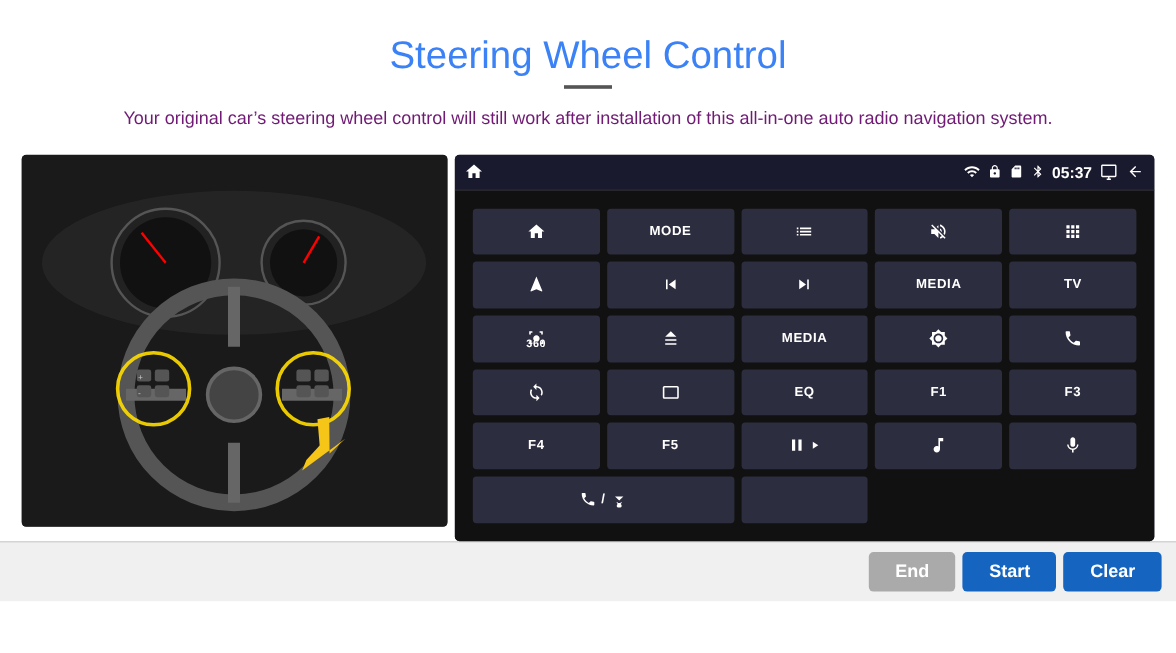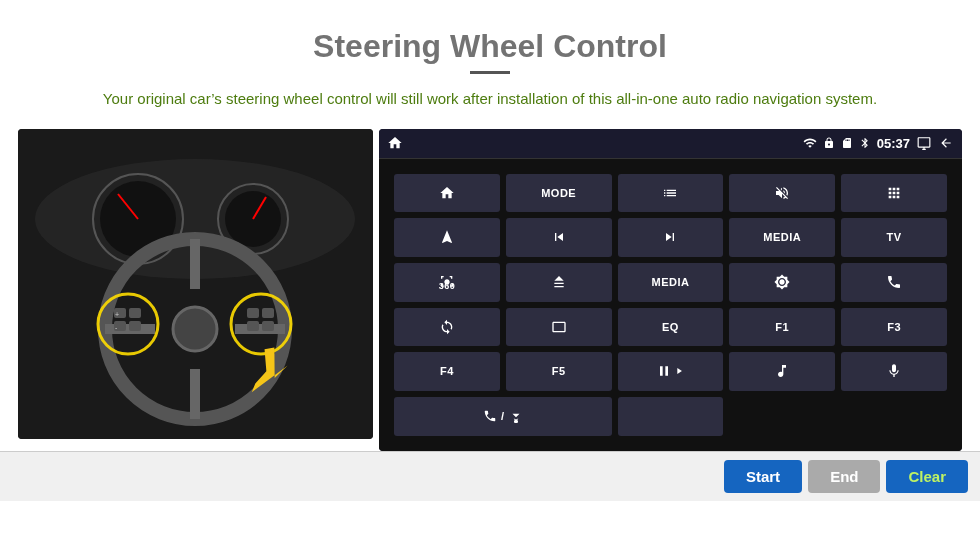--- a/index.html
+++ b/index.html
@@ -7,37 +7,37 @@
       width: 980px;
       height: 544px;
       background: #fff;
       font-family: Arial, sans-serif;
       overflow: hidden;
     }
 
     .page-title {
       text-align: center;
       font-size: 32px;
-      font-weight: bold;
-      color: #737373;
+      font-weight: normal;
+      color: #3b82f6;
       padding-top: 28px;
       padding-bottom: 6px;
     }
 
     .title-divider {
       width: 40px;
       height: 3px;
       background: #555;
       margin: 0 auto 14px auto;
     }
 
     .subtitle {
       text-align: center;
       font-size: 15px;
-      color: #4d7c0f;
+      color: #701a75;
       line-height: 1.5;
       padding: 0 60px 18px;
     }
 
     .content-area {
       display: flex;
       flex-direction: row;
       padding: 0 18px 0 18px;
       gap: 0;
       height: 322px;
@@ -122,21 +122,21 @@
       padding: 8px 22px;
       border: none;
       border-radius: 4px;
       font-size: 15px;
       font-weight: bold;
       cursor: pointer;
     }
 
     .btn-start { background: #1565c0; color: #fff; }
     .btn-end { background: #aaa; color: #fff; }
-    .btn-clear { background: #1565c0; color: #bef264; }
+    .btn-clear { background: #1565c0; color: #ffffff; }
 
     
     .car-svg-area {
       width: 100%;
       height: 100%;
     }
   </style>
 </head>
 <body>
 
@@ -337,16 +337,16 @@
             <path d="M15.5 6.5c0-1.93-1.57-3.5-3.5-3.5S8.5 4.57 8.5 6.5c0 1.12.54 2.1 1.36 2.73L8 11.5h2v-1h4v1h2l-1.86-2.27C15 8.6 15.5 7.62 15.5 6.5zM6 20l6-6 6 6H6z" transform="rotate(180,12,14)"></path>
           </svg>
       </button>
       <button class="btn"></button>
     </div>
   </div>
 
 </div>
 
 <div class="bottom-bar">
+  <button class="bottom-bar-btn btn-end">End</button>
   <button class="bottom-bar-btn btn-start">Start</button>
-  <button class="bottom-bar-btn btn-end">End</button>
   <button class="bottom-bar-btn btn-clear">Clear</button>
 </div>
 
 </body></html>

